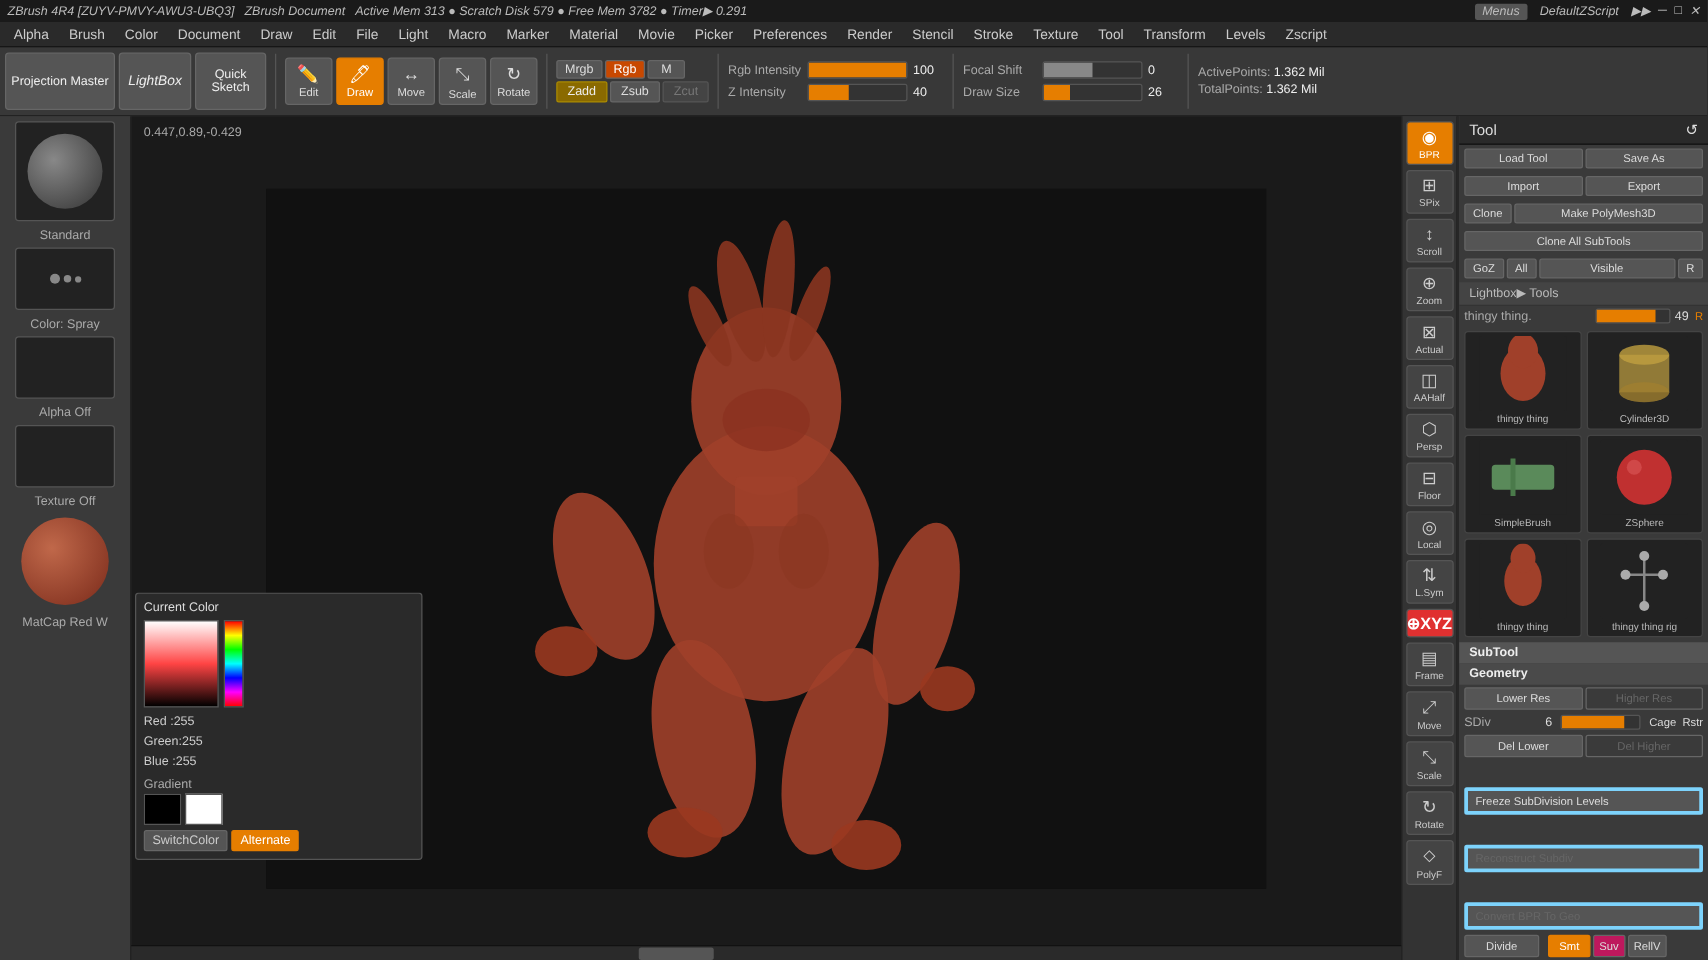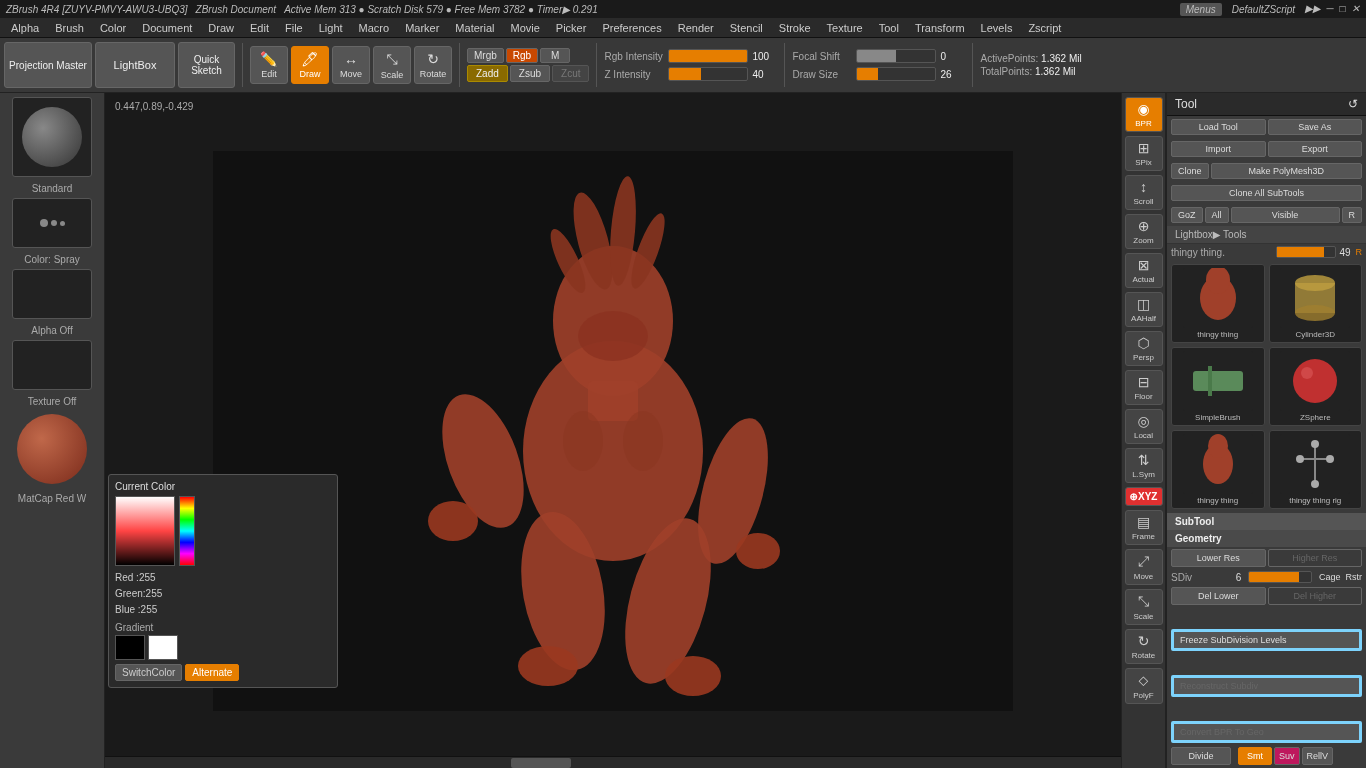--- a/index.html
+++ b/index.html
@@ -66,30 +66,31 @@
       border-radius: 3px;
       font-size: 10px;
       color: #eee;
       text-align: center;
       line-height: 1.3;
       cursor: pointer;
       border: 1px solid #666;
     }
     .lightbox-btn {
       background: #555;
-      width: 80px;
+      width: 58px;
       height: 46px;
       display: flex;
       align-items: center;
       justify-content: center;
       border-radius: 3px;
       font-size: 11px;
       color: #eee;
       cursor: pointer;
       border: 1px solid #666;
+      font-style: italic;
     }
     .quick-sketch {
       background: #555;
       width: 57px;
       height: 46px;
       display: flex;
       flex-direction: column;
       align-items: center;
       justify-content: center;
       border-radius: 3px;
@@ -818,21 +819,21 @@
     </div>
     <div class="rt-btn">
       <span class="rt-icon">◎</span>
       <span>Local</span>
     </div>
     <div class="rt-btn">
       <span class="rt-icon">⇅</span>
       <span>L.Sym</span>
     </div>
     <div class="rt-btn" style="background:#e03030;color:#fff;">
-      <span style="font-size:10px;font-weight:bold;">⊕XYZ</span>
+      <span style="font-size:13px;font-weight:bold;">⊕XYZ</span>
     </div>
     <div class="rt-btn">
       <span class="rt-icon">▤</span>
       <span>Frame</span>
     </div>
     <div class="rt-btn">
       <span class="rt-icon">⤢</span>
       <span>Move</span>
     </div>
     <div class="rt-btn">

